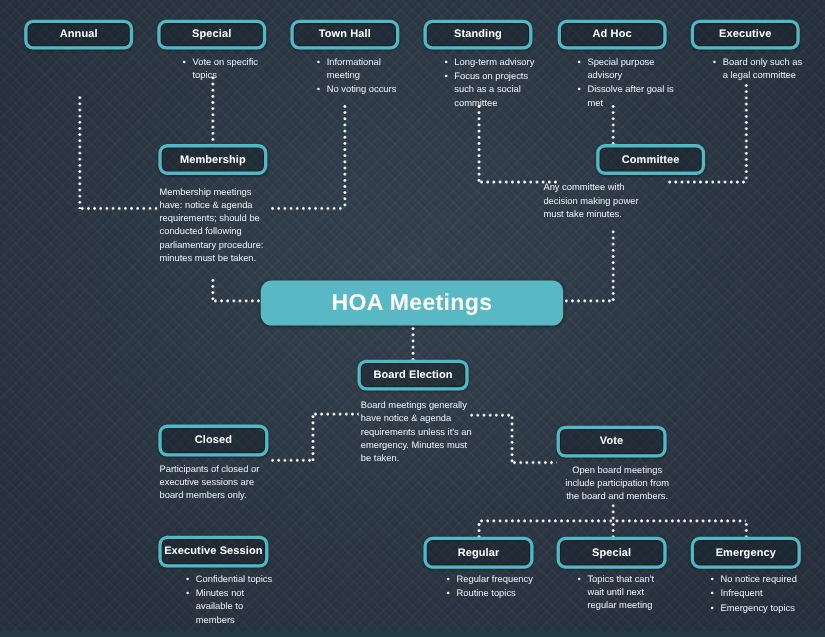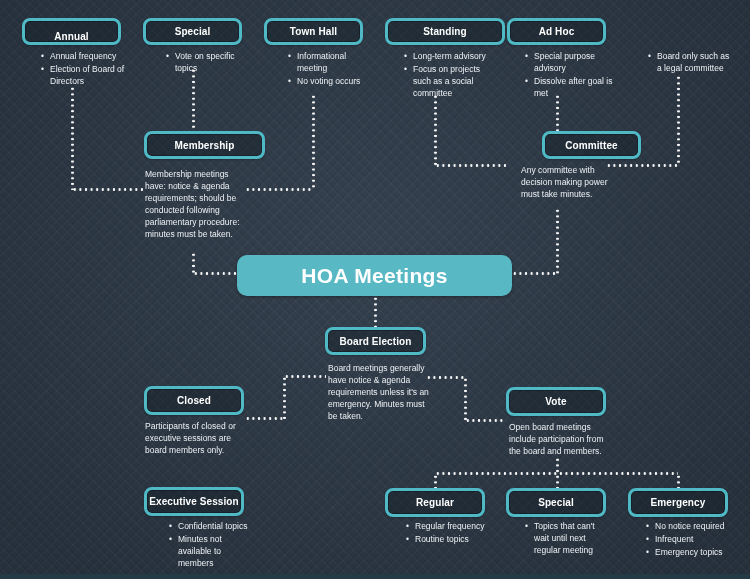--- a/index.html
+++ b/index.html
@@ -38,85 +38,84 @@
   .dv{position:absolute;width:3px;
     background-image:radial-gradient(circle,#ffffff 1.05px,rgba(255,255,255,0) 1.45px);
     background-size:3px 5.6px;background-repeat:repeat-y;background-position:50% 0;}
   .footbar{position:absolute;left:0;right:0;bottom:0;height:5px;background:#243b45;}
 </style>
 </head>
 <body>
 
 <div id="stage">
 
-  <div class="nbox" style="left:22px;top:18px;width:99px;height:27px;align-items:flex-end;">
+  <div class="nbox" style="left:22px;top:18px;width:99px;height:27px;">
     <span>Annual</span>
   </div>
   <div class="nbox" style="left:143px;top:18px;width:99px;height:27px;">
     <span>Special</span>
   </div>
   <div class="nbox" style="left:264px;top:18px;width:99px;height:27px;">
     <span>Town Hall</span>
   </div>
-  <div class="nbox" style="left:385px;top:18px;width:120px;height:27px;">
+  <div class="nbox" style="left:385px;top:18px;width:99px;height:27px;">
     <span>Standing</span>
   </div>
   <div class="nbox" style="left:507px;top:18px;width:99px;height:27px;">
     <span>Ad Hoc</span>
   </div>
+  <div class="nbox" style="left:628px;top:18px;width:99px;height:27px;">
+    <span>Executive</span>
+  </div>
 
-  <ul class="bul" style="left:40px;top:51px;width:88px;">
-    <li>Annual frequency</li>
-    <li>Election of Board of Directors</li>
-  </ul>
   <ul class="bul" style="left:165px;top:51px;width:78px;">
     <li>Vote on specific topics</li>
   </ul>
   <ul class="bul" style="left:287px;top:51px;width:80px;">
     <li>Informational meeting</li>
     <li>No voting occurs</li>
   </ul>
   <ul class="bul" style="left:403px;top:51px;width:92px;">
     <li>Long-term advisory</li>
     <li>Focus on projects such as a social committee</li>
   </ul>
   <ul class="bul" style="left:524px;top:51px;width:90px;">
     <li>Special purpose advisory</li>
     <li>Dissolve after goal is met</li>
   </ul>
   <ul class="bul" style="left:647px;top:51px;width:88px;">
     <li>Board only such as a legal committee</li>
   </ul>
 
-  <div class="nbox" style="left:144px;top:131px;width:121px;height:28px;">
+  <div class="nbox" style="left:144px;top:131px;width:99px;height:28px;">
     <span>Membership</span>
   </div>
   <div class="nbox" style="left:508px;top:131px;width:99px;height:28px;margin-left:34px;">
     <span>Committee</span>
   </div>
   <div class="desc" style="left:145px;top:168px;width:95px;">Membership meetings have: notice &amp; agenda requirements; should be conducted following parliamentary procedure: minutes must be taken.</div>
-  <div class="desc" style="left:521px;top:164px;width:98px;">Any committee with decision making power must take minutes.</div>
+  <div class="desc" style="left:494px;top:164px;width:98px;">Any committee with decision making power must take minutes.</div>
 
   <div class="hoa" style="left:237px;top:255px;width:275px;height:41px;">
     <span>HOA Meetings</span>
   </div>
 
   <div class="nbox" style="left:325px;top:327px;width:101px;height:28px;">
     <span>Board Election</span>
   </div>
   <div class="desc" style="left:328px;top:362px;width:104px;">Board meetings generally have notice &amp; agenda requirements unless it's an emergency. Minutes must be taken.</div>
 
   <div class="nbox" style="left:144px;top:386px;width:100px;height:29px;">
     <span>Closed</span>
   </div>
   <div class="nbox" style="left:506px;top:387px;width:100px;height:29px;">
     <span>Vote</span>
   </div>
   <div class="desc" style="left:145px;top:420px;width:106px;">Participants of closed or executive sessions are board members only.</div>
-  <div class="desc" style="left:509px;top:421px;width:104px;">Open board meetings include participation from the board and members.</div>
+  <div class="desc" style="left:509px;top:421px;width:104px;text-align:center;">Open board meetings include participation from the board and members.</div>
 
   <div class="nbox" style="left:144px;top:487px;width:100px;height:29px;">
     <span>Executive Session</span>
   </div>
   <div class="nbox" style="left:385px;top:488px;width:100px;height:29px;">
     <span>Regular</span>
   </div>
   <div class="nbox" style="left:506px;top:488px;width:100px;height:29px;">
     <span>Special</span>
   </div>

